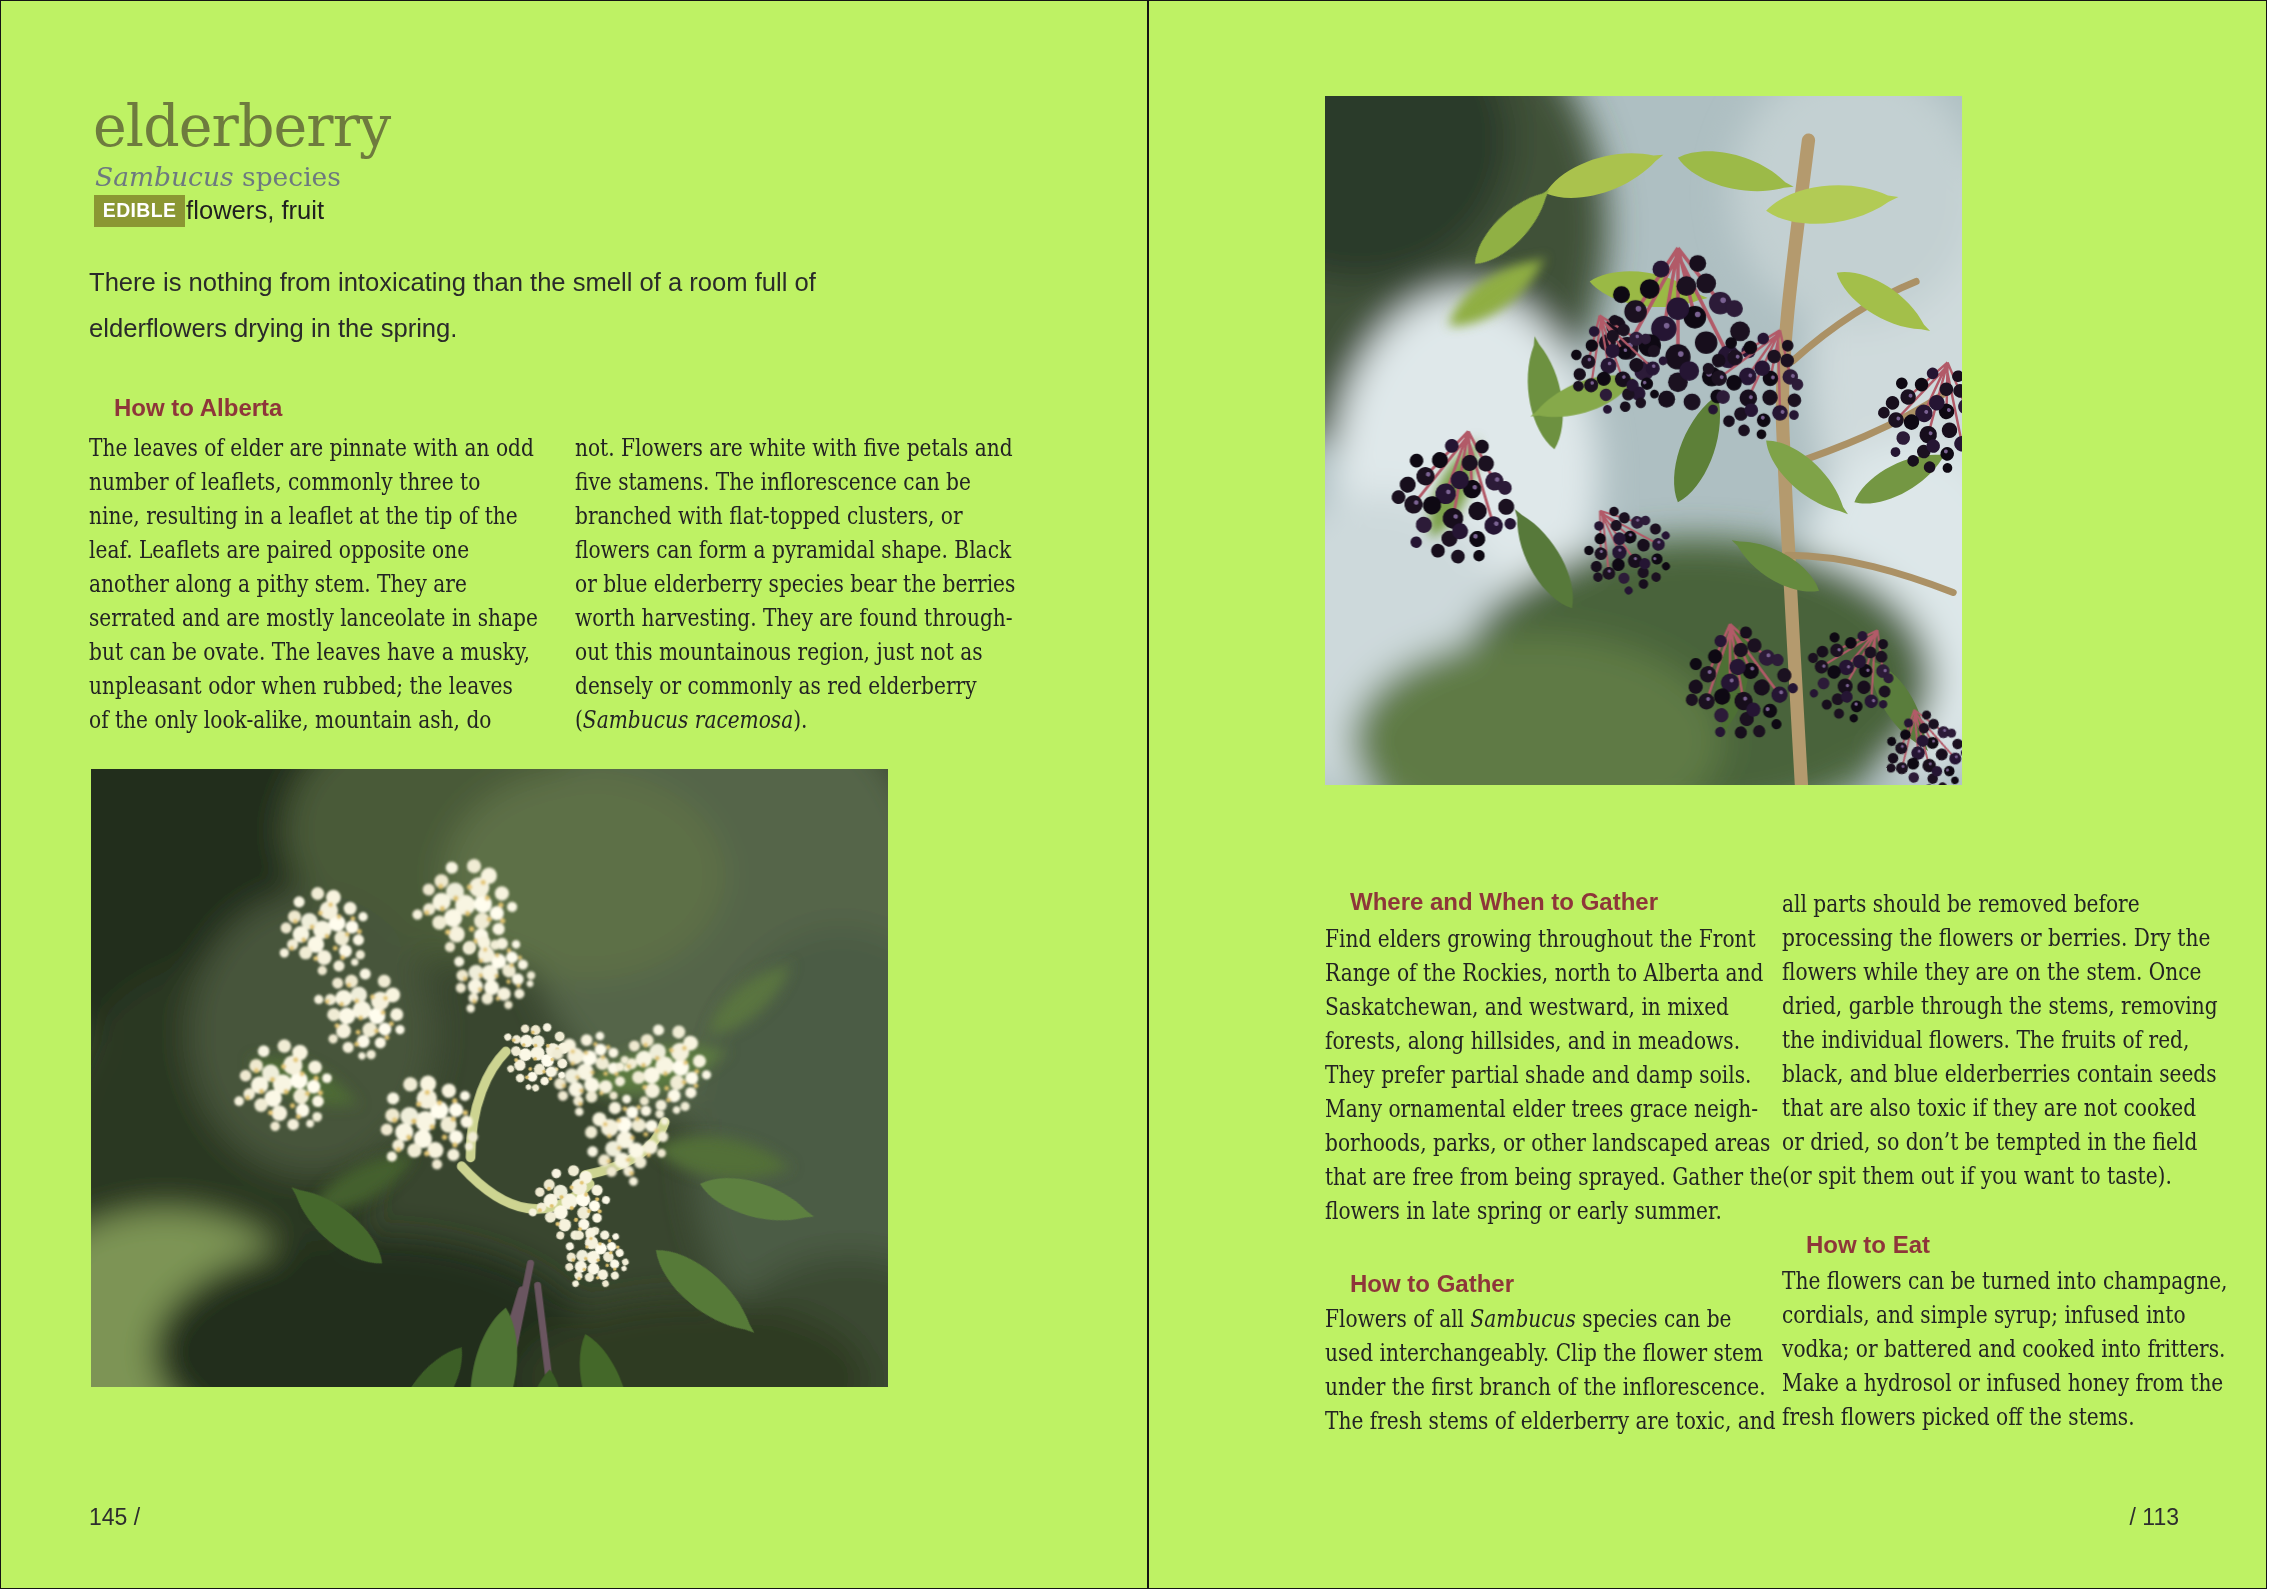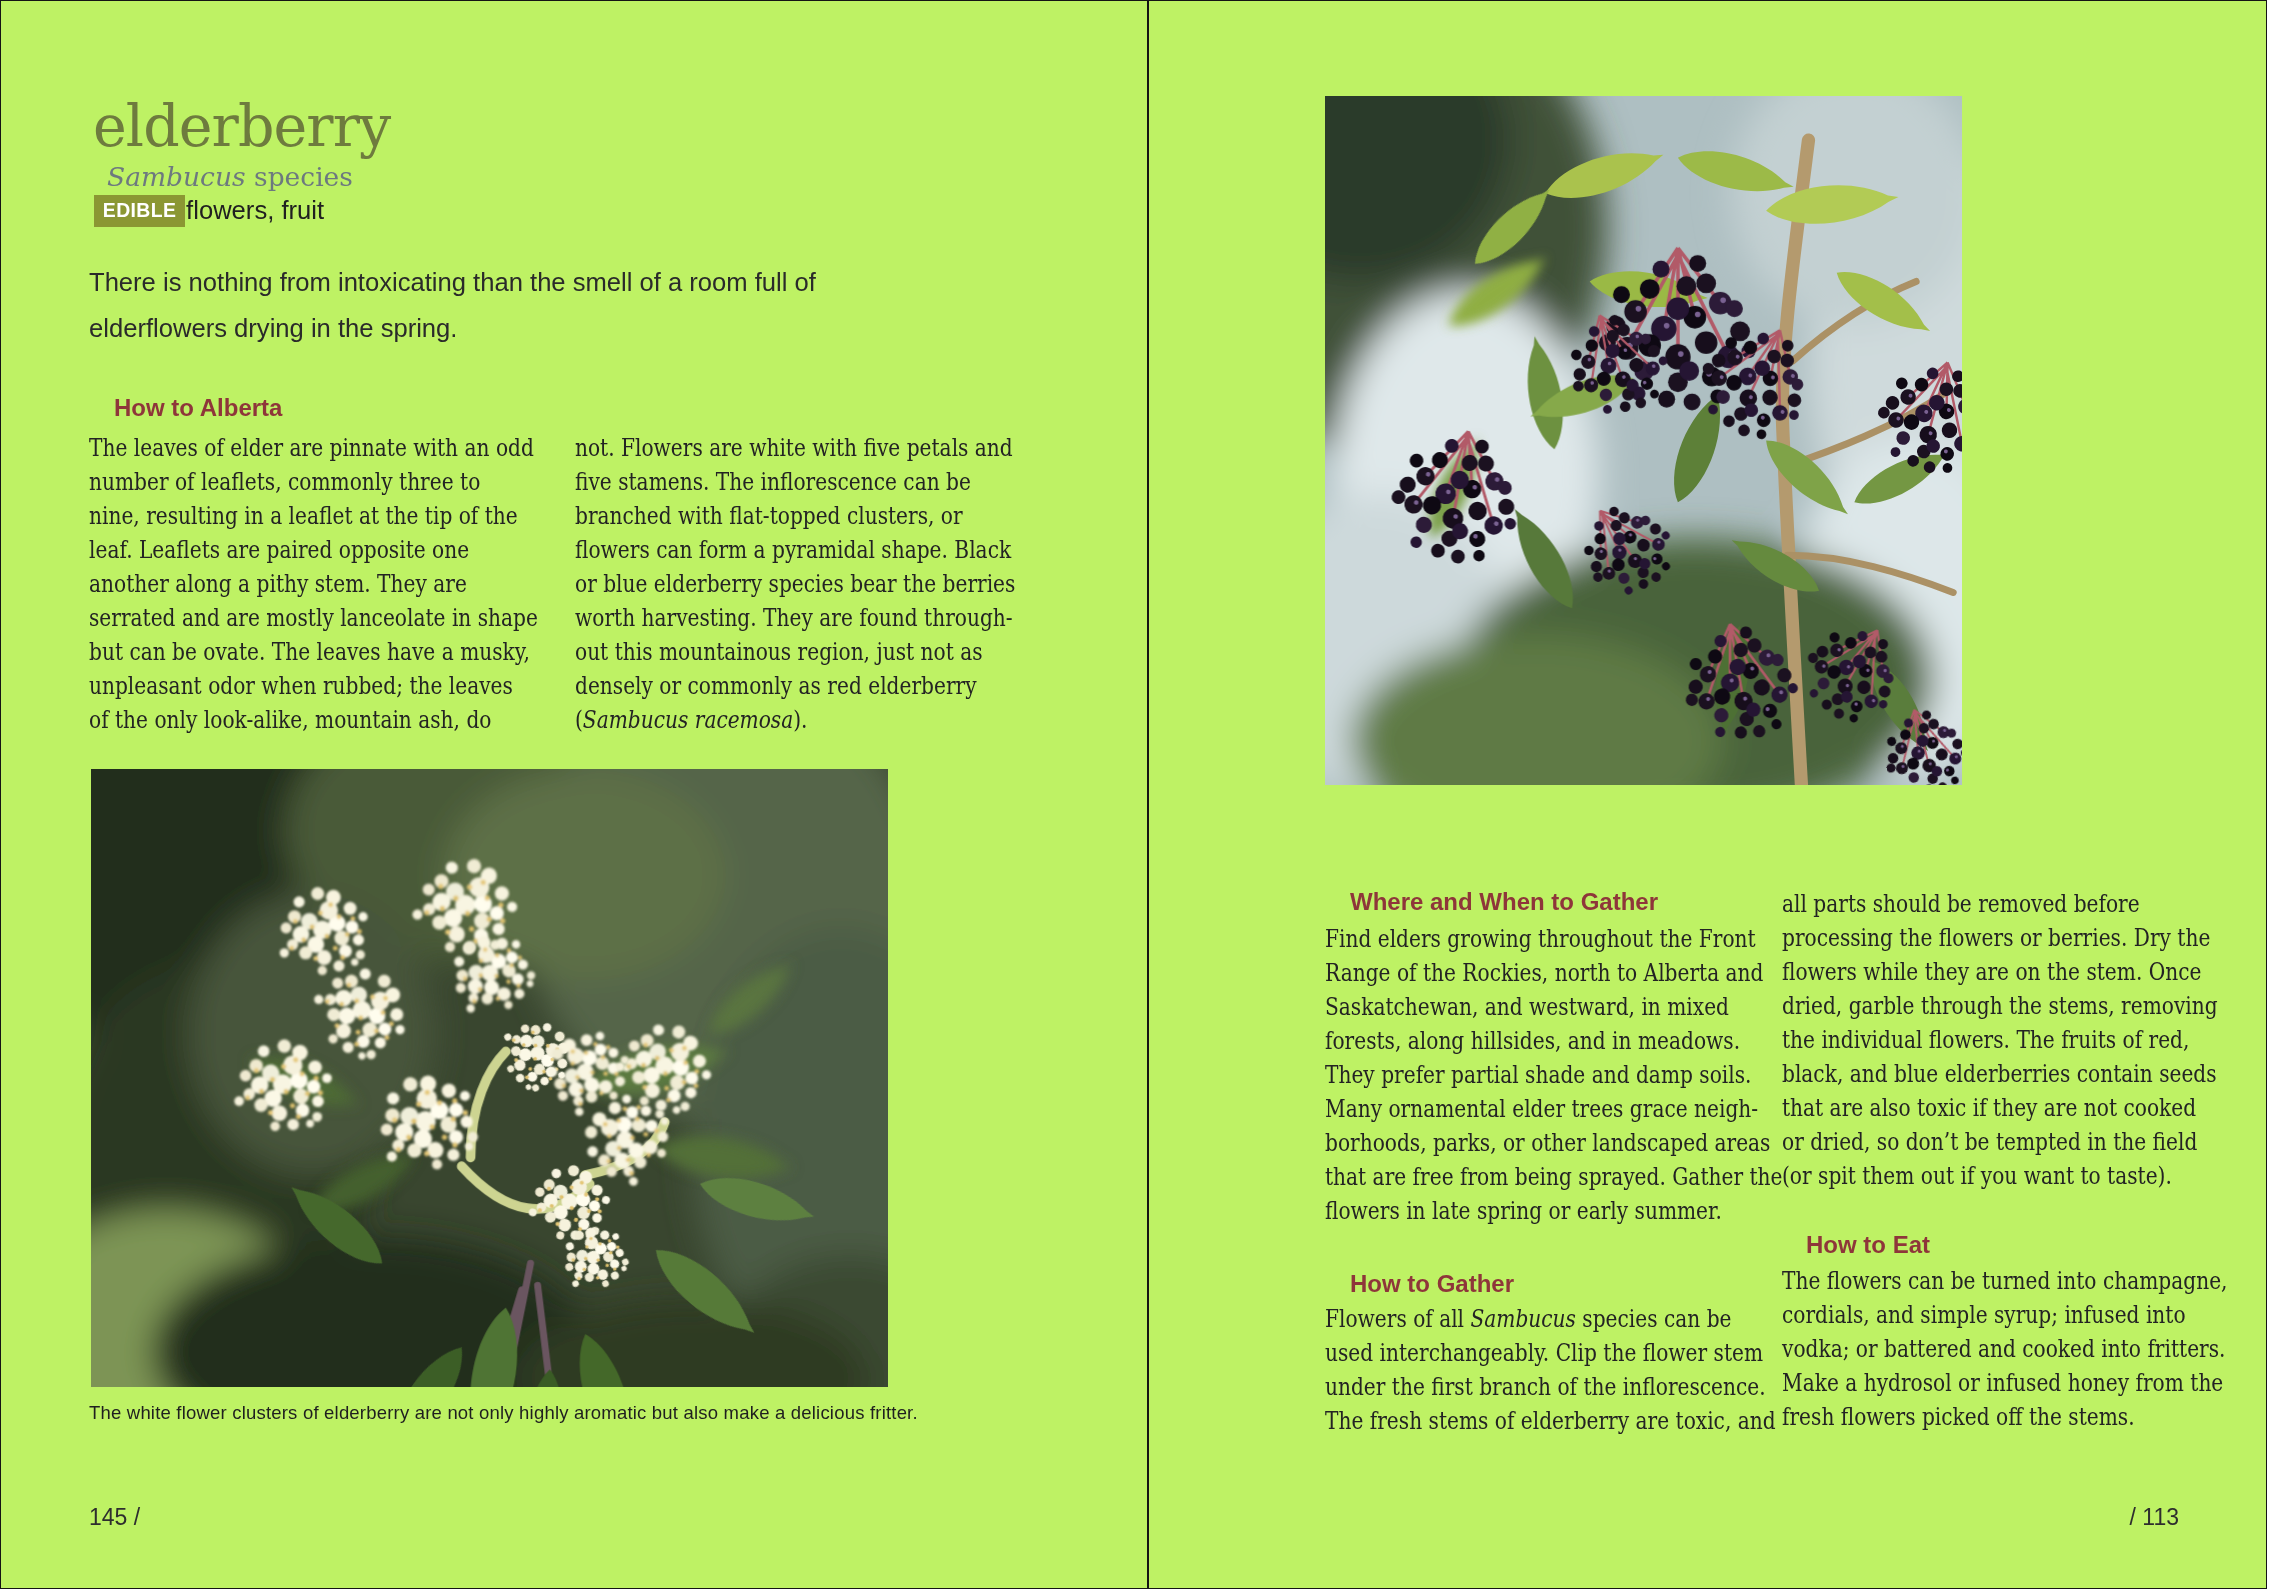--- a/index.html
+++ b/index.html
@@ -13,21 +13,21 @@
   }
   html,body{margin:0;padding:0;background:#ffffff;}
   #canvas{
     position:relative;width:2267px;height:1589px;background:#bef264;
     border:1.8px solid var(--page-border);box-sizing:border-box;overflow:hidden;
     font-family:"DejaVu Serif",serif;
   }
   .abs{position:absolute;}
   .divider{position:absolute;left:1146px;top:0;width:1.8px;height:1589px;background:var(--page-border);}
   .title{font-family:"DejaVu Serif",serif;font-size:57px;line-height:60px;letter-spacing:-0.9px;color:var(--title-green);}
-  .species{font-family:"DejaVu Serif",serif;font-size:26.5px;line-height:30px;color:var(--species-gray);margin-left:12px;}
+  .species{font-family:"DejaVu Serif",serif;font-size:26.5px;line-height:30px;color:var(--species-gray);}
   .species .it{font-style:italic;}
   .badge-row{display:flex;align-items:center;}
   .badge{display:inline-block;background:var(--badge-green);color:#ffffff;
     font-family:"Liberation Sans",sans-serif;font-weight:bold;font-size:19.4px;line-height:19.4px;
     padding:6.2px 8.8px;letter-spacing:0.4px;}
   .badge-label{font-family:"Liberation Sans",sans-serif;font-size:25.6px;color:#202020;margin-left:1px;}
   .intro{font-family:"Liberation Sans",sans-serif;font-size:25.6px;line-height:46px;color:#2a2a2a;}
   .heading{font-family:"Liberation Sans",sans-serif;font-weight:bold;font-size:24px;line-height:29px;color:var(--heading-red);}
   .serif-col{font-family:"DejaVu Serif",serif;font-size:24px;line-height:34px;color:var(--body-text);}
   .serif-col .ln{white-space:nowrap;transform:scaleX(0.84);transform-origin:0 50%;}
@@ -179,21 +179,20 @@
       <use href="#um" transform="translate(379,399) scale(1.15) rotate(-15)"></use>
       <use href="#um" transform="translate(506,322) scale(0.8) rotate(60)"></use>
       <use href="#um" transform="translate(560,343) scale(0.95) rotate(-50)"></use>
       <use href="#um" transform="translate(650,336) scale(1.05) rotate(30)"></use>
       <use href="#um" transform="translate(605,420) scale(1.0) rotate(-70)"></use>
       <use href="#um" transform="translate(542,490) scale(0.9) rotate(15)"></use>
       <use href="#um" transform="translate(569,553) scale(0.75) rotate(-25)"></use>
     </svg>
   </div>
 
-  <div class="abs caption" style="left:88px;top:1400px;width:971px;">The white flower clusters of elderberry are not only highly aromatic but also make a delicious fritter.</div>
   <div class="abs pagenum" style="left:88px;top:1503px;">145 /</div>
 
   <div class="photo" style="left:1324px;top:95px;width:637px;height:689px;background:#aebfc2;">
     <svg viewBox="0 0 722 780" preserveAspectRatio="none">
       <defs>
         <filter id="rb18" x="-60%" y="-60%" width="220%" height="220%">
             <feGaussianBlur stdDeviation="20"></feGaussianBlur>
           </filter>
         <filter id="rb6" x="-60%" y="-60%" width="220%" height="220%">
             <feGaussianBlur stdDeviation="6"></feGaussianBlur>

